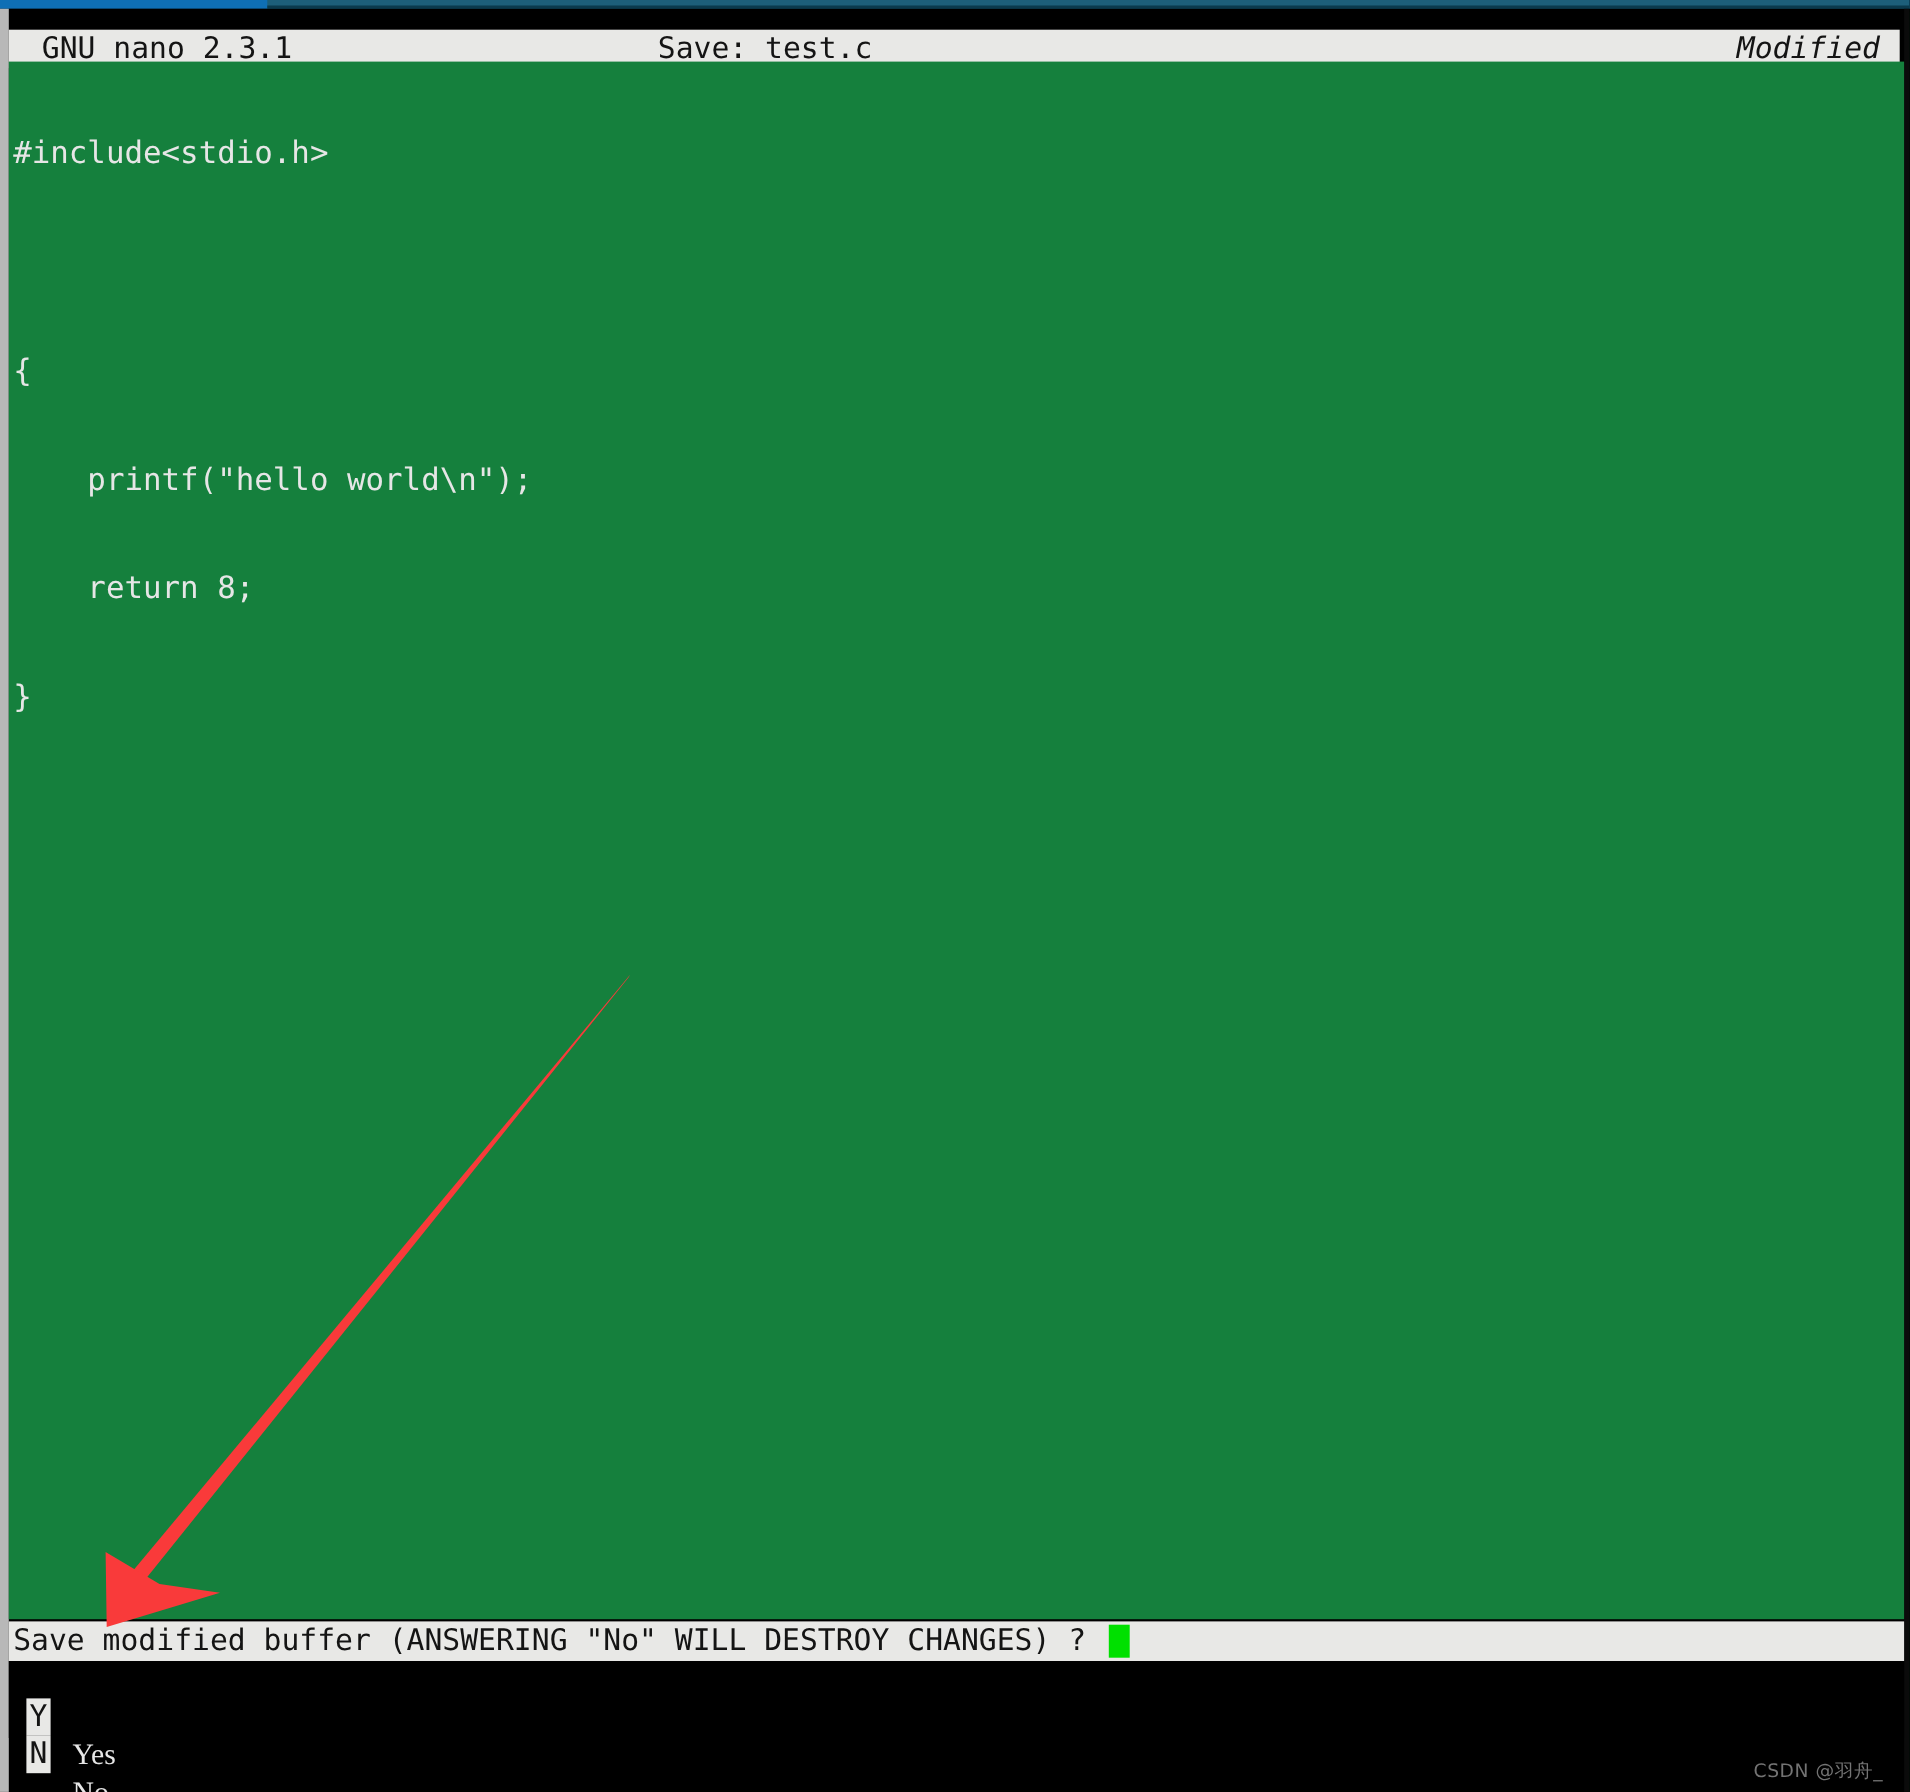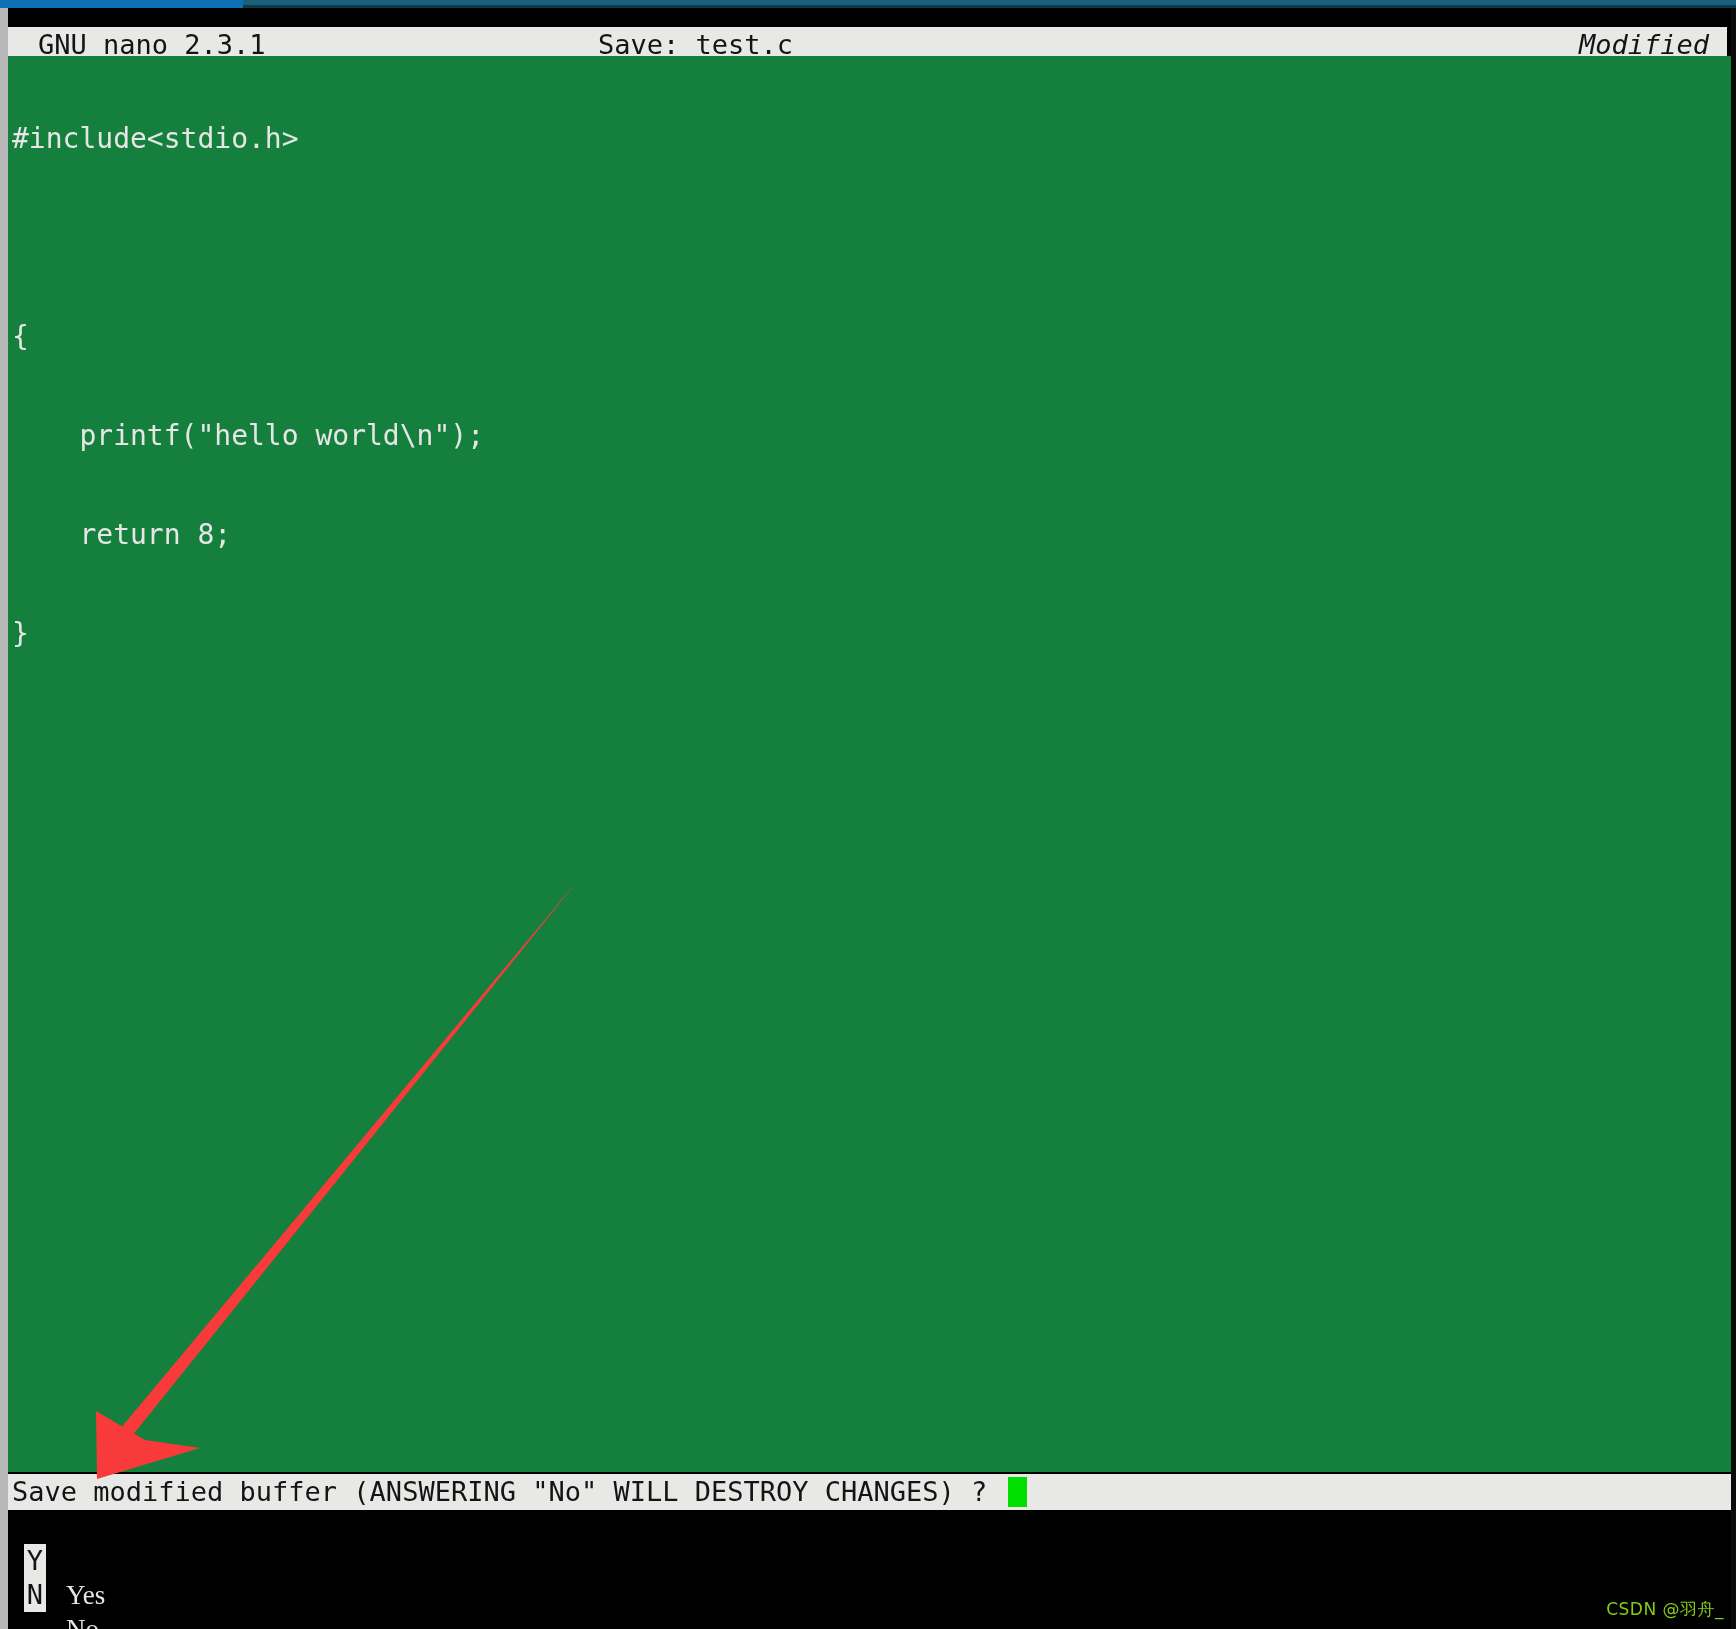--- a/index.html
+++ b/index.html
@@ -173,23 +173,23 @@
   .arrow-svg {
     position: absolute;
     left: 0; top: 0;
     width: 1736px; height: 1629px;
     pointer-events: none;
   }
 
   
   .watermark {
     position: absolute;
-    right: 12px;
+    right: 24px;
     bottom: 8px;
-    color: #84cc16;
+    color: #737373;
     font-family: "DejaVu Sans", "Liberation Sans", sans-serif;
     font-size: 17px;
     letter-spacing: 0.5px;
     white-space: pre;
   }
 </style>
 </head>
 <body>
 
 <div id="screen">

